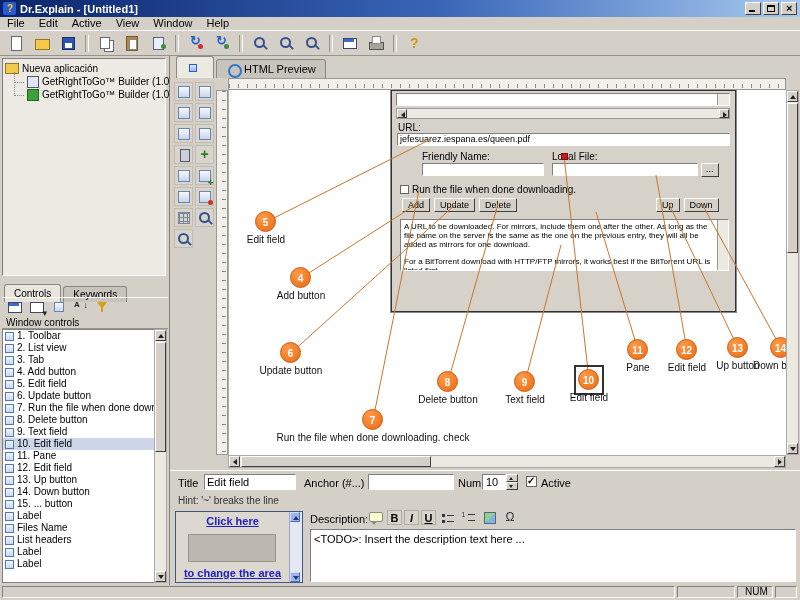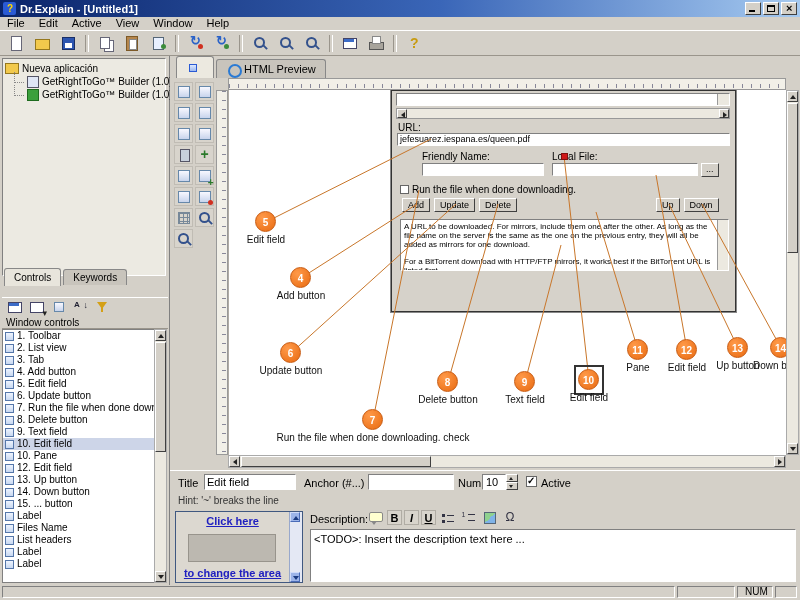--- a/index.html
+++ b/index.html
@@ -72,21 +72,21 @@
   .sidebar{position:absolute;left:0;top:56px;width:170px;height:529px;background:#d4d0c8;border-right:1px solid #808080;box-sizing:border-box;}
   .tree-panel{position:absolute;left:2px;top:2px;width:164px;height:218px;background:#eceae2;border:1px solid;border-color:#808080 #fff #fff #808080;box-sizing:border-box;padding:3px 2px;}
   .tree-root{display:flex;align-items:center;gap:3px;height:13px;font-size:10px;white-space:nowrap;}
   .folder-icon{width:12px;height:9px;background:#f2c94c;border:1px solid #96781e;flex:none;}
   .tree-children{margin-left:9px;}
   .tree-child{display:flex;align-items:center;gap:3px;height:13px;font-size:10px;white-space:nowrap;}
   .connector{width:9px;height:10px;border-left:1px dotted #888;border-bottom:1px dotted #888;margin-top:-8px;flex:none;}
   .node-icon{width:10px;height:10px;border:1px solid #556;flex:none;}
   .tree-children .tree-child:nth-of-type(1) .node-icon{background:#dfe6f5;}
   .tree-children .tree-child:nth-of-type(2) .node-icon{background:#3ca03c;border-color:#1e6b1e;}
-  .side-tabs{position:absolute;left:2px;top:212px;width:166px;height:18px;display:flex;align-items:center;padding-left:2px;box-sizing:border-box;}
+  .side-tabs{position:absolute;left:2px;top:228px;width:166px;height:18px;display:flex;align-items:flex-end;padding-left:2px;box-sizing:border-box;}
   .stab{height:15px;line-height:15px;padding:0 9px;font-size:10px;background:#c8c4bc;border:1px solid #888;border-bottom:none;border-radius:3px 3px 0 0;margin-right:2px;}
   .stab.active{background:#e8e5dc;height:17px;line-height:17px;}
   .side-toolbar{position:absolute;left:2px;top:241px;width:166px;height:18px;display:flex;align-items:center;gap:2px;padding-left:3px;border-top:1px solid #fff;box-sizing:border-box;}
   .side-toolbar .tbtn{width:18px;height:17px;}
   .list-header{position:absolute;left:2px;top:260px;width:166px;height:13px;line-height:13px;font-size:10px;padding-left:4px;box-sizing:border-box;background:#d4d0c8;border-bottom:1px solid #9a958c;}
   .controls-list{position:absolute;left:2px;top:273px;width:153px;height:254px;background:#fff;border:1px solid #808080;box-sizing:border-box;overflow:hidden;}
   .list-item{height:12px;line-height:12px;font-size:10px;display:flex;align-items:center;gap:3px;padding-left:2px;white-space:nowrap;overflow:hidden;}
   .list-item.selected{background:#cdd5e8;}
   .ctl-icon{width:9px;height:9px;border:1px solid #5577aa;background:linear-gradient(#eef4ff,#c8d8f0);flex:none;box-sizing:border-box;}
 
@@ -323,21 +323,21 @@
         <div class="list-item">
           <div class="ctl-icon"></div>
           <span>9. Text field</span>
         </div>
         <div class="list-item selected">
           <div class="ctl-icon"></div>
           <span>10. Edit field</span>
         </div>
         <div class="list-item">
           <div class="ctl-icon"></div>
-          <span>10. Pane</span>
+          <span>11. Pane</span>
         </div>
         <div class="list-item">
           <div class="ctl-icon"></div>
           <span>12. Edit field</span>
         </div>
         <div class="list-item">
           <div class="ctl-icon"></div>
           <span>13. Up button</span>
         </div>
         <div class="list-item">

